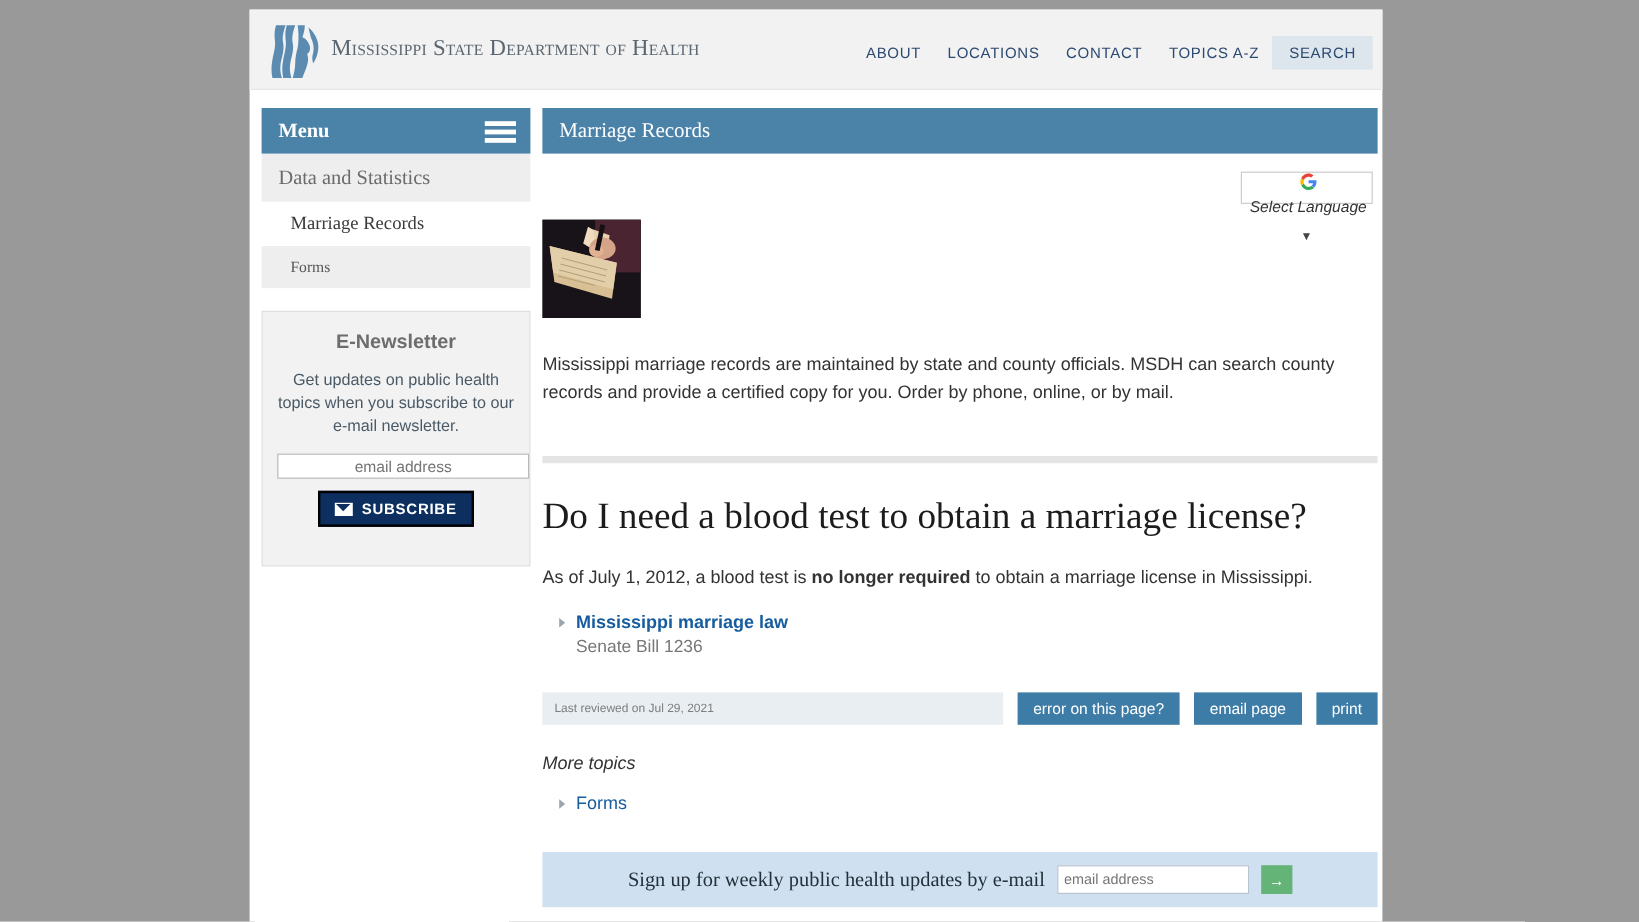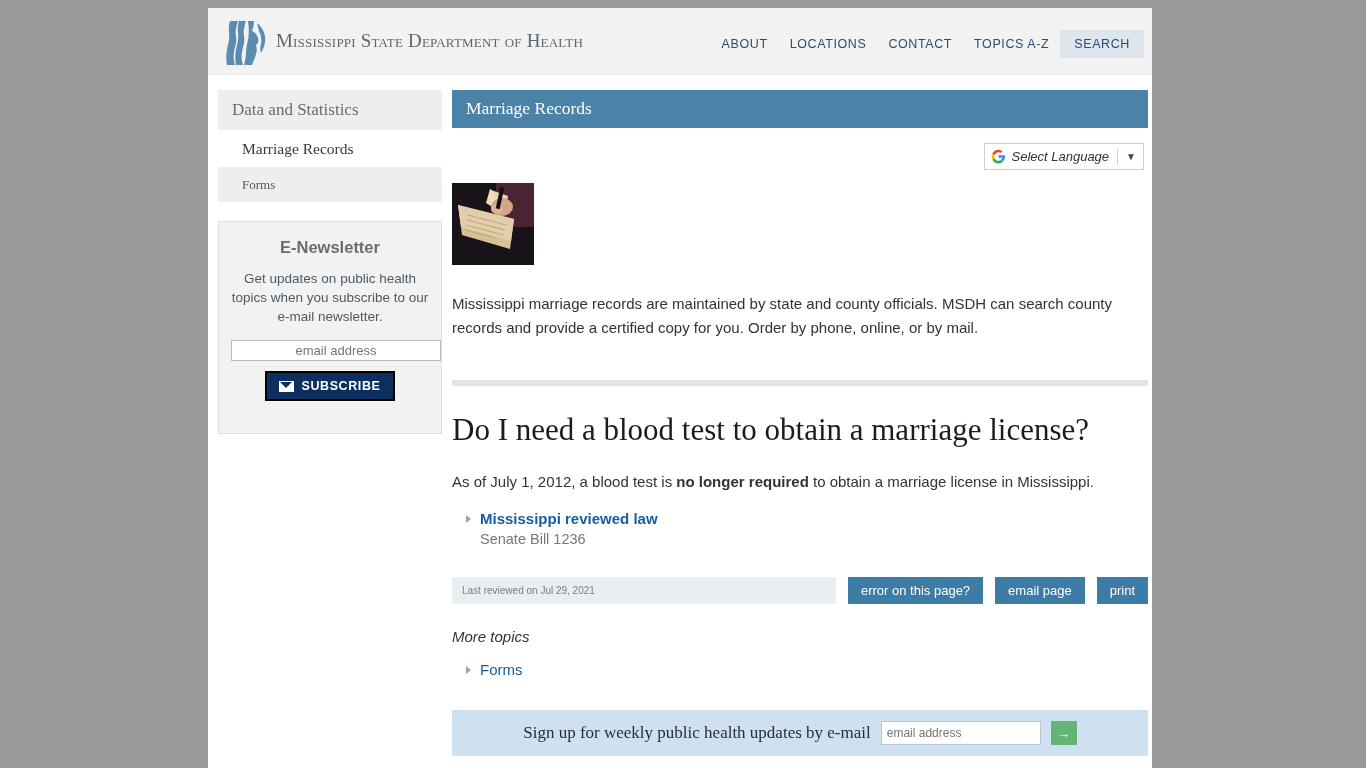--- a/index.html
+++ b/index.html
@@ -226,20 +226,21 @@
     position: absolute;
     right: 4px;
     top: 15px;
     height: 25px;
     background: #ffffff;
     border: 1px solid #cccccc;
     display: flex;
     align-items: center;
     padding: 0 4px 0 6px;
     gap: 6px;
+    flex-direction: column;
   }
   .g-logo {
     width: 15px;
     height: 15px;
   }
   .gtranslate .glabel {
     font-size: 13px;
     font-style: italic;
     color: #333333;
   }
@@ -416,20 +417,28 @@
       <a href="#">LOCATIONS</a>
       <a href="#">CONTACT</a>
       <a href="#">TOPICS A-Z</a>
       <a href="#" class="search-item">SEARCH</a>
     </nav>
   </div>
 
   <div class="body-wrap">
 
     <aside class="sidebar">
+      <div class="menu-header">
+        <span class="menu-label">Menu</span>
+        <span class="hamburger">
+          <span></span>
+            <span></span>
+            <span></span>
+        </span>
+      </div>
       <a href="#" class="menu-item lvl1">Data and Statistics</a>
       <a href="#" class="menu-item lvl2-active">Marriage Records</a>
       <a href="#" class="menu-item lvl3">Forms</a>
 
       <div class="newsletter">
         <h3>E-Newsletter</h3>
         <p>Get updates on public health topics when you subscribe to our e-mail newsletter.</p>
         <input type="text" placeholder="email address" style="">
         <div class="subscribe-btn">
           <span class="env-icon"></span>
@@ -488,21 +497,21 @@
       <div class="hr-block"></div>
 
       <h2 class="section-head">Do I need a blood test to obtain a marriage license?</h2>
 
       <p class="body-para" style="margin-top:0">
         <span>As of July 1, 2012, a blood test is </span><b>no longer required</b><span> to obtain a marriage license in Mississippi.</span>
       </p>
 
       <ul class="linklist">
         <li>
-          <a href="#" class="bold">Mississippi reviewed law</a>
+          <a href="#" class="bold">Mississippi marriage law</a>
           <div class="sub-note">Senate Bill 1236</div>
         </li>
       </ul>
 
       <div class="meta-row">
         <div class="reviewed">Last reviewed on Jul 29, 2021</div>
         <div class="meta-btn">error on this page?</div>
         <div class="meta-btn">email page</div>
         <div class="meta-btn">print</div>
       </div>

